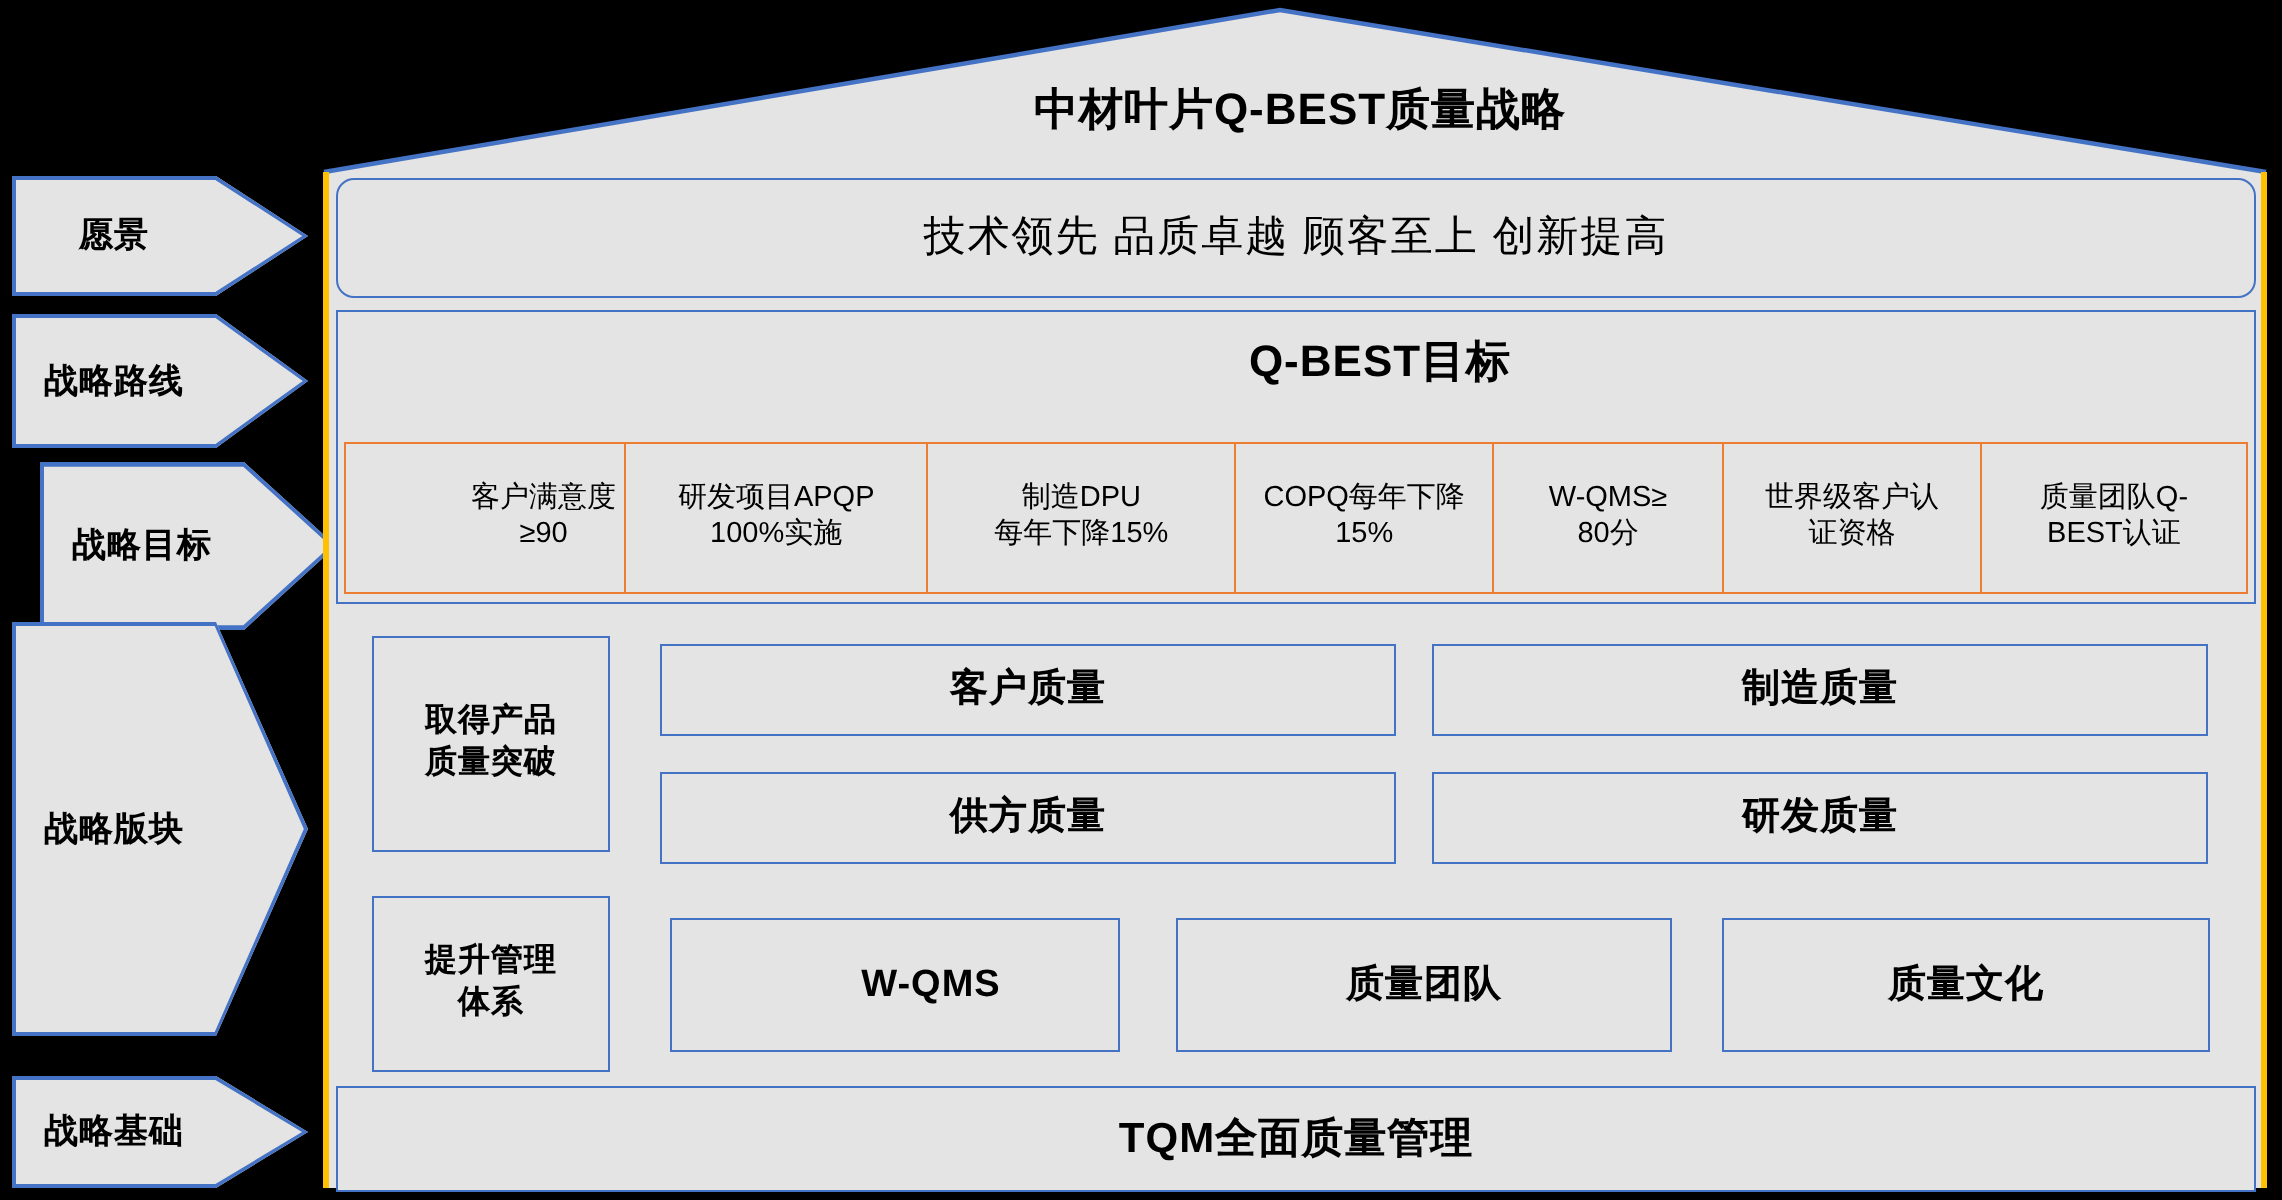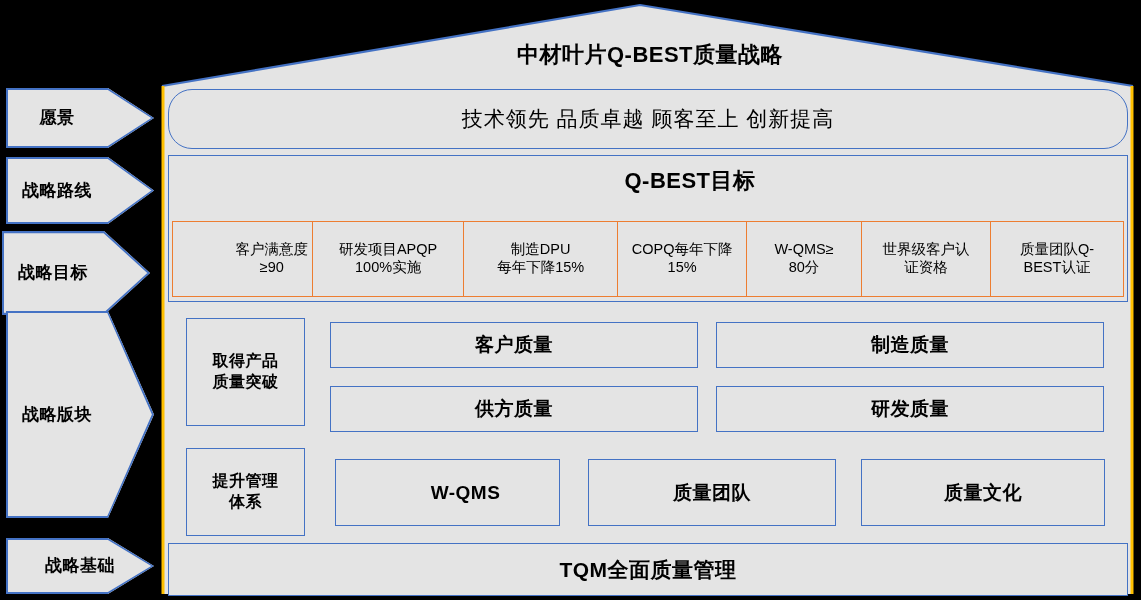--- a/index.html
+++ b/index.html
@@ -40,21 +40,21 @@
   .bx{
     position:absolute;
     box-sizing:border-box;
     background:#E4E4E4;
     border:1px solid #4472C4;
     display:flex;align-items:center;justify-content:center;
     text-align:center;
     line-height:1.22;
   }
   .bx.orange{border:1px solid #ED7D31;}
-  .bx.round{border-radius:24px;}
+  .bx.round{border-radius:9px;}
 
   .t-title{font-size:22px;font-weight:bold;letter-spacing:0.5px;}
   .t-vision{font-size:21px;letter-spacing:1px;}
   .t-goal{font-size:22px;font-weight:bold;letter-spacing:0.5px;}
   .t-cell{font-size:14.5px;letter-spacing:0px;padding:0 4px;}
   .t-block{font-size:19px;font-weight:bold;letter-spacing:0.5px;}
   .t-blocksm{font-size:16px;font-weight:bold;line-height:1.3;letter-spacing:0.5px;}
   .t-base{font-size:21px;font-weight:bold;letter-spacing:0.5px;}
 
   #roof-title{
@@ -74,35 +74,35 @@
     <div class="lbl">愿景</div>
   </div>
 
   <div class="chev" style="left:6px;top:157px;width:148px;height:67px;">
     <svg class="outline" viewBox="0 0 148 67" preserveAspectRatio="none">
       <polygon points="1,1 102,1 147,33.5 102,66 1,66" fill="none" stroke="#4472C4" stroke-width="2"></polygon>
     </svg>
     <div class="lbl">战略路线</div>
   </div>
 
-  <div class="chev" style="left:2px;top:231px;width:148px;height:84px;">
+  <div class="chev" style="left:20px;top:231px;width:148px;height:84px;">
     <svg class="outline" viewBox="0 0 148 71" preserveAspectRatio="none">
       <polygon points="1,1 102,1 147,35.5 102,70 1,70" fill="none" stroke="#4472C4" stroke-width="2"></polygon>
     </svg>
     <div class="lbl">战略目标</div>
   </div>
 
   <div class="chev big" style="left:6px;top:311px;width:148px;height:207px;">
     <svg class="outline" viewBox="0 0 148 207" preserveAspectRatio="none">
       <polygon points="1,1 102,1 147,103.5 102,206 1,206" fill="none" stroke="#4472C4" stroke-width="2"></polygon>
     </svg>
     <div class="lbl">战略版块</div>
   </div>
 
-  <div class="chev" style="left:6px;top:538px;width:148px;height:56px;justify-content:center;">
+  <div class="chev" style="left:6px;top:538px;width:148px;height:56px;">
     <svg class="outline" viewBox="0 0 148 56" preserveAspectRatio="none">
       <polygon points="1,1 102,1 147,28 102,55 1,55" fill="none" stroke="#4472C4" stroke-width="2"></polygon>
     </svg>
     <div class="lbl">战略基础</div>
   </div>
 
   <svg id="house-svg" viewBox="0 0 1141 600">
 
     <polygon points="162,86 640,5 1133,86 1133,594 162,594" fill="#E4E4E4" stroke="none"></polygon>
 

